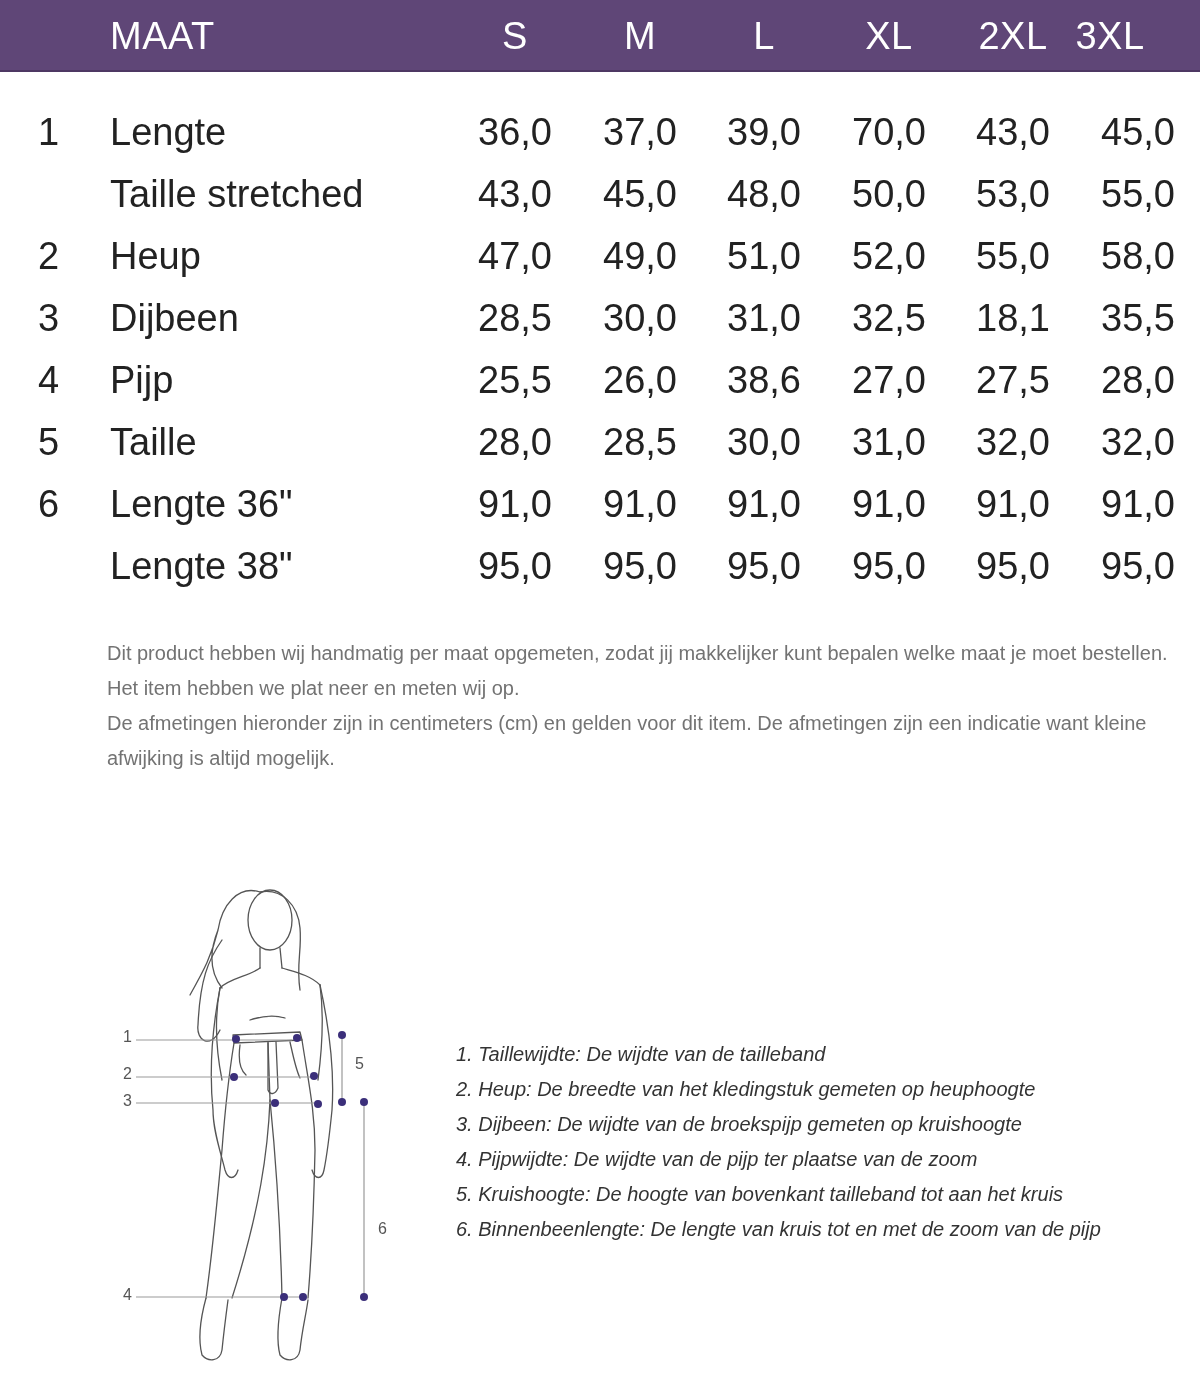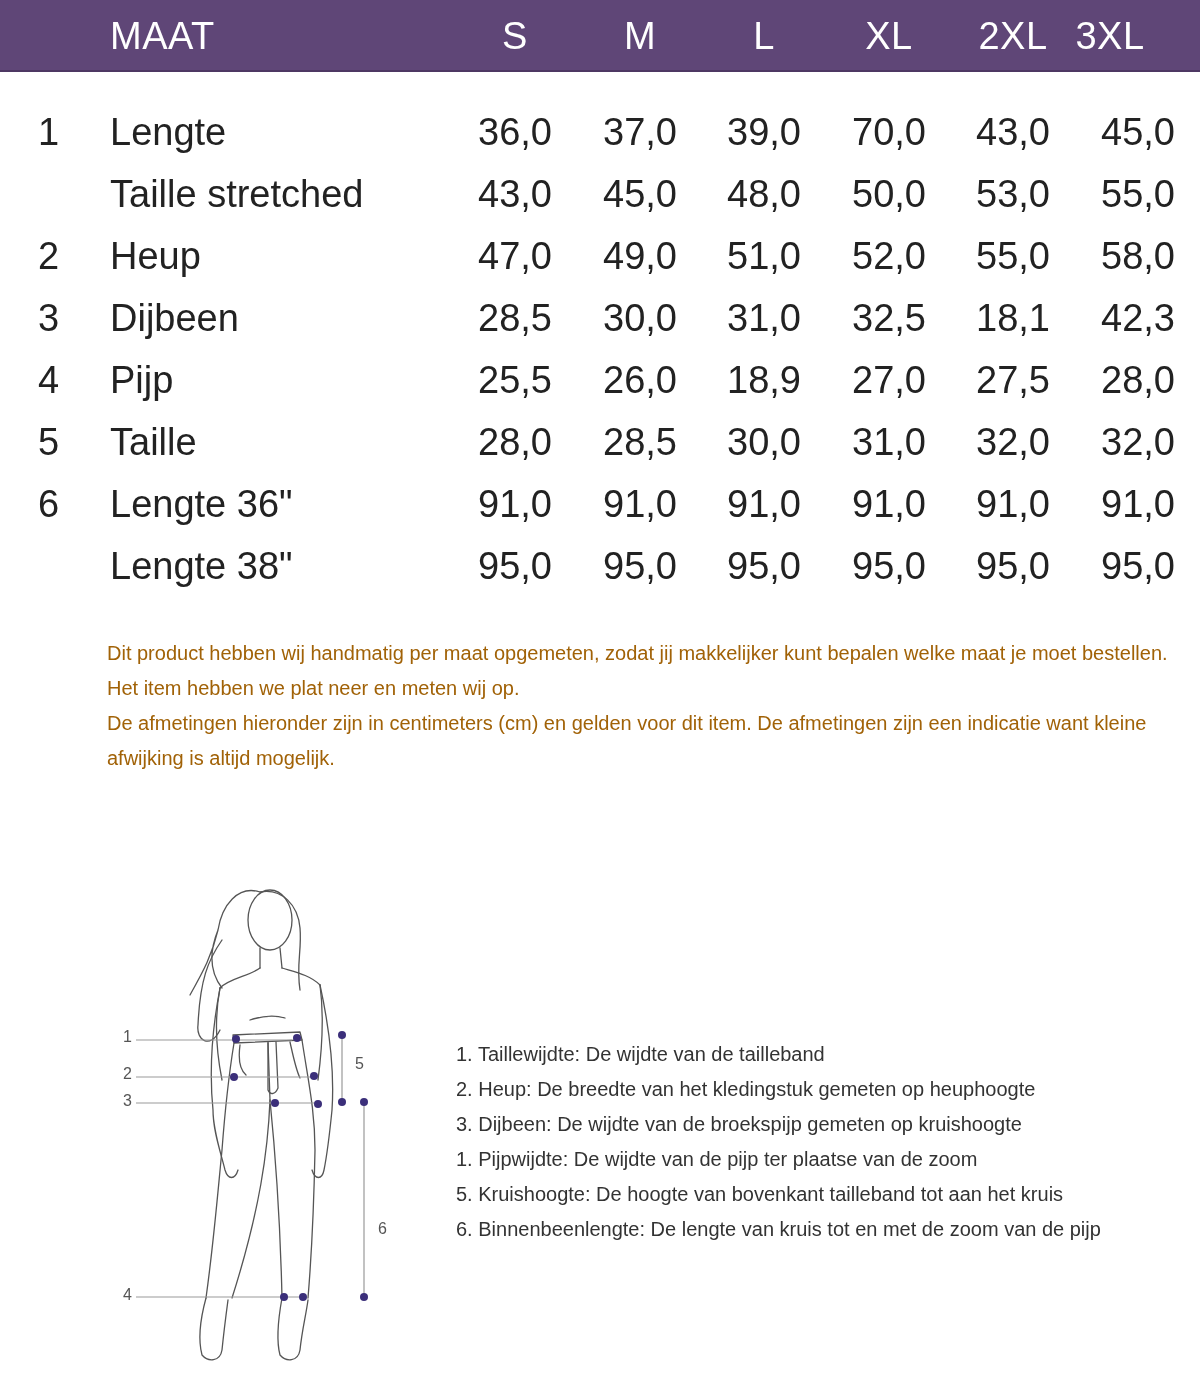--- a/index.html
+++ b/index.html
@@ -39,33 +39,33 @@
       line-height: 62px; white-space: nowrap;
     }
     .row .val {
       position: absolute; width: 110px; text-align: center; font-size: 38px; color: #222;
       line-height: 62px;
     }
 
     
     .desc {
       position: absolute; left: 107px; top: 636px; width: 1070px;
-      font-size: 20px; line-height: 35px; color: #a16207;
+      font-size: 20px; line-height: 35px; color: #737373;
     }
     .desc p { margin: 0; }
 
     
     .figure {
       position: absolute; left: 110px; top: 850px; width: 300px; height: 520px;
     }
     .legend {
       position: absolute; left: 456px; top: 1037px; width: 720px;
       font-size: 20px; line-height: 35px; color: #333;
     }
-    .legend li { list-style: none; white-space: nowrap; }
+    .legend li { list-style: none; white-space: nowrap; font-style: italic; }
   </style>
 </head>
 <body>
 
 <div class="page">
 
   <div class="header">
     <span class="cell maat">MAAT</span>
     <span class="cell size" style="left:460px">S</span>
     <span class="cell size" style="left:585px">M</span>
@@ -109,29 +109,29 @@
   </div>
 
   <div class="row" style="top:287px">
     <span class="num">3</span>
     <span class="label">Dijbeen</span>
     <span class="val" style="left:460px">28,5</span>
     <span class="val" style="left:585px">30,0</span>
     <span class="val" style="left:709px">31,0</span>
     <span class="val" style="left:834px">32,5</span>
     <span class="val" style="left:958px">18,1</span>
-    <span class="val" style="left:1083px">42,3</span>
+    <span class="val" style="left:1083px">35,5</span>
   </div>
 
   <div class="row" style="top:349px">
     <span class="num">4</span>
     <span class="label">Pijp</span>
     <span class="val" style="left:460px">25,5</span>
     <span class="val" style="left:585px">26,0</span>
-    <span class="val" style="left:709px">18,9</span>
+    <span class="val" style="left:709px">38,6</span>
     <span class="val" style="left:834px">27,0</span>
     <span class="val" style="left:958px">27,5</span>
     <span class="val" style="left:1083px">28,0</span>
   </div>
 
   <div class="row" style="top:411px">
     <span class="num">5</span>
     <span class="label">Taille</span>
     <span class="val" style="left:460px">28,0</span>
     <span class="val" style="left:585px">28,5</span>
@@ -233,18 +233,18 @@
     <span style="position:absolute;left:13px;top:242px;font-size:16px;color:#555;">3</span>
     <span style="position:absolute;left:13px;top:436px;font-size:16px;color:#555;">4</span>
     <span style="position:absolute;left:245px;top:205px;font-size:16px;color:#555;">5</span>
     <span style="position:absolute;left:268px;top:370px;font-size:16px;color:#555;">6</span>
   </div>
 
   <ul class="legend">
     <li>1. Taillewijdte: De wijdte van de tailleband</li>
     <li>2. Heup: De breedte van het kledingstuk gemeten op heuphoogte</li>
     <li>3. Dijbeen: De wijdte van de broekspijp gemeten op kruishoogte</li>
-    <li>1. Pijpwijdte: De wijdte van de pijp ter plaatse van de zoom</li>
+    <li>4. Pijpwijdte: De wijdte van de pijp ter plaatse van de zoom</li>
     <li>5. Kruishoogte: De hoogte van bovenkant tailleband tot aan het kruis</li>
     <li>6. Binnenbeenlengte: De lengte van kruis tot en met de zoom van de pijp</li>
   </ul>
 
 </div>
 
 </body></html>

